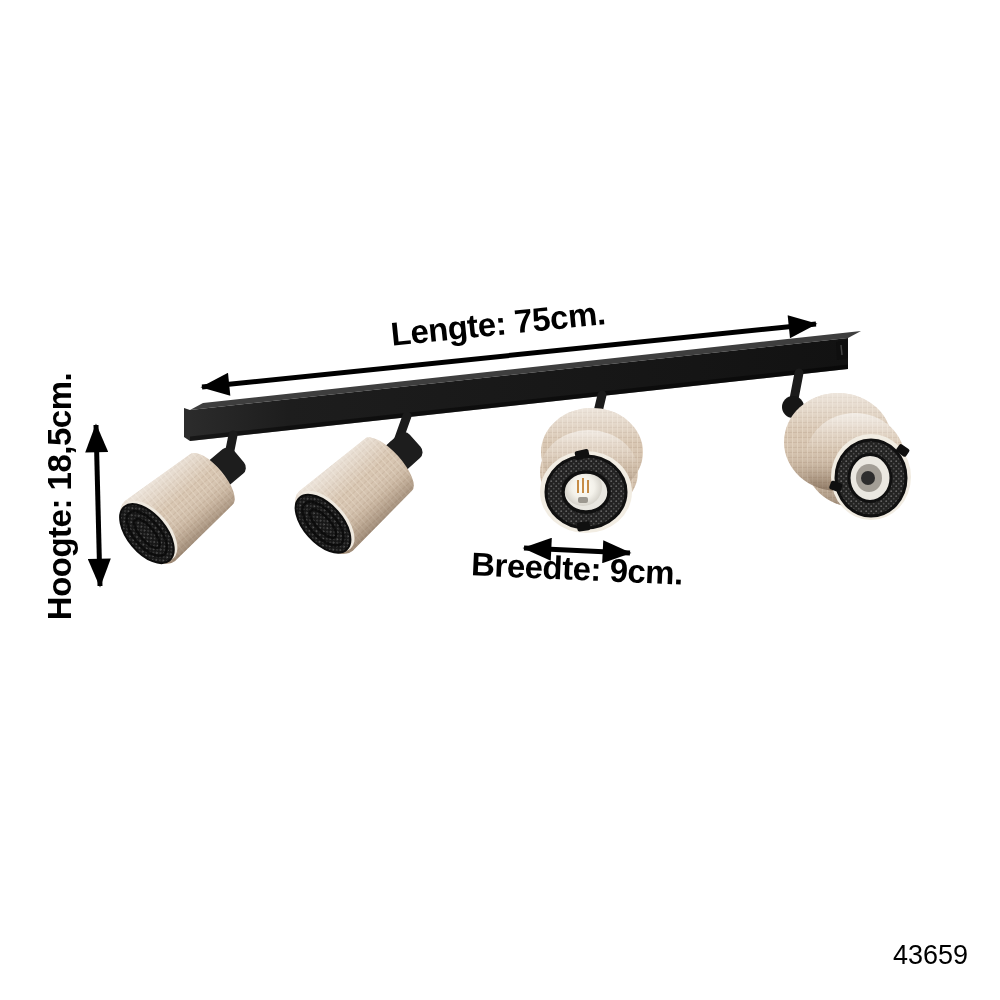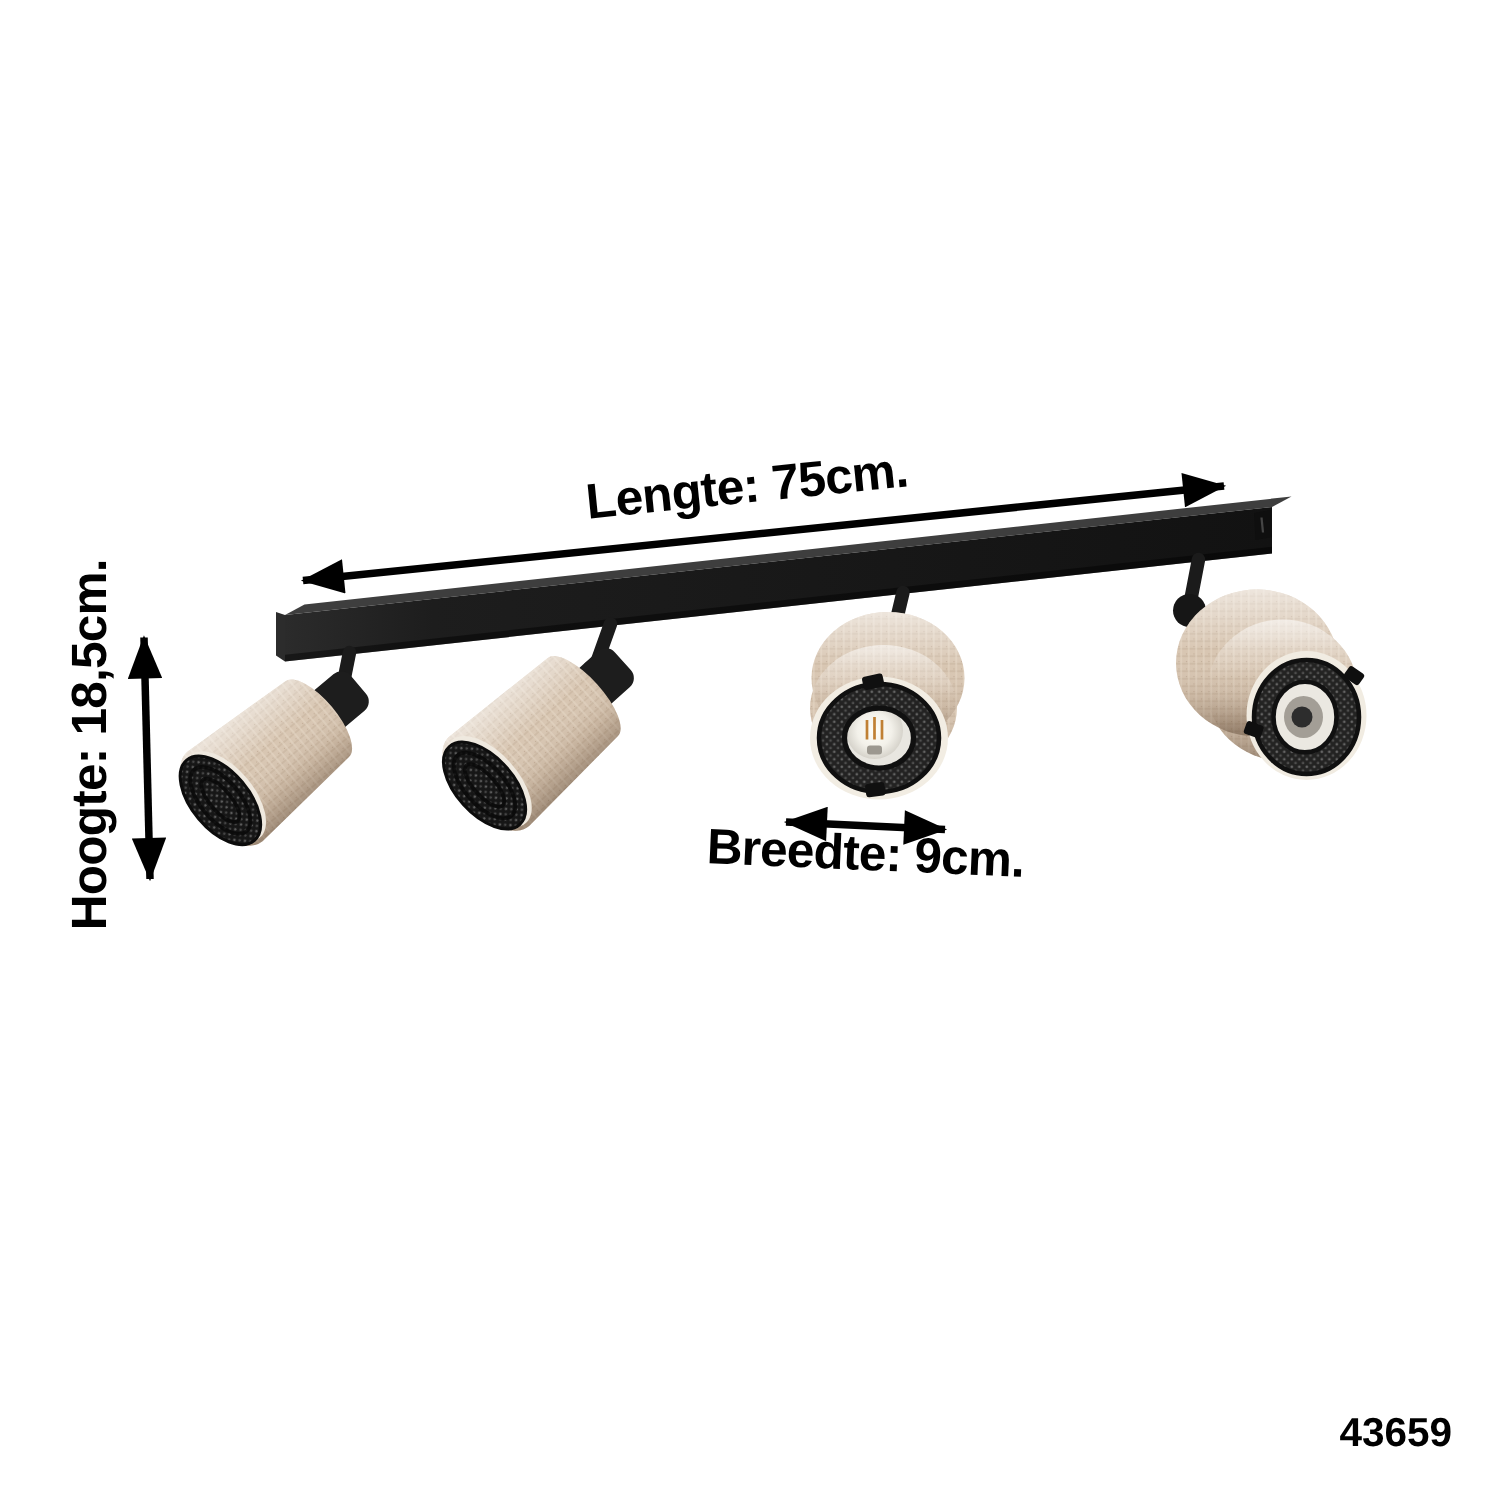--- a/index.html
+++ b/index.html
@@ -11,21 +11,21 @@
   .lbl {
     position:absolute; color:#000; font-weight:600; letter-spacing:-0.5px;
     white-space:nowrap; line-height:1.12;
   }
   .lbl.length { left:358px; top:306px; width:280px; text-align:center;
     font-size:33px; transform:rotate(-5.8deg); }
   .lbl.height { left:-90px; top:478px; width:300px; text-align:center;
     font-size:33px; transform:rotate(-90deg); }
   .lbl.width  { left:437px; top:551px; width:280px; text-align:center;
     font-size:33px; transform:rotate(2.5deg); }
-  .lbl.article { left:893px; top:940px; font-size:27px; font-weight:700;
+  .lbl.article { left:893px; top:940px; font-size:27px; font-weight:400;
     letter-spacing:0;text-align:center; }
 </style>
 </head>
 <body>
 
 <div class="stage">
 
   <svg width="1000" height="1000" viewBox="0 0 1000 1000">
     <defs>
       <marker id="ah" viewBox="0 0 10 8" refX="9.5" refY="4" markerWidth="6.4" markerHeight="4.6" orient="auto-start-reverse" markerUnits="strokeWidth">

